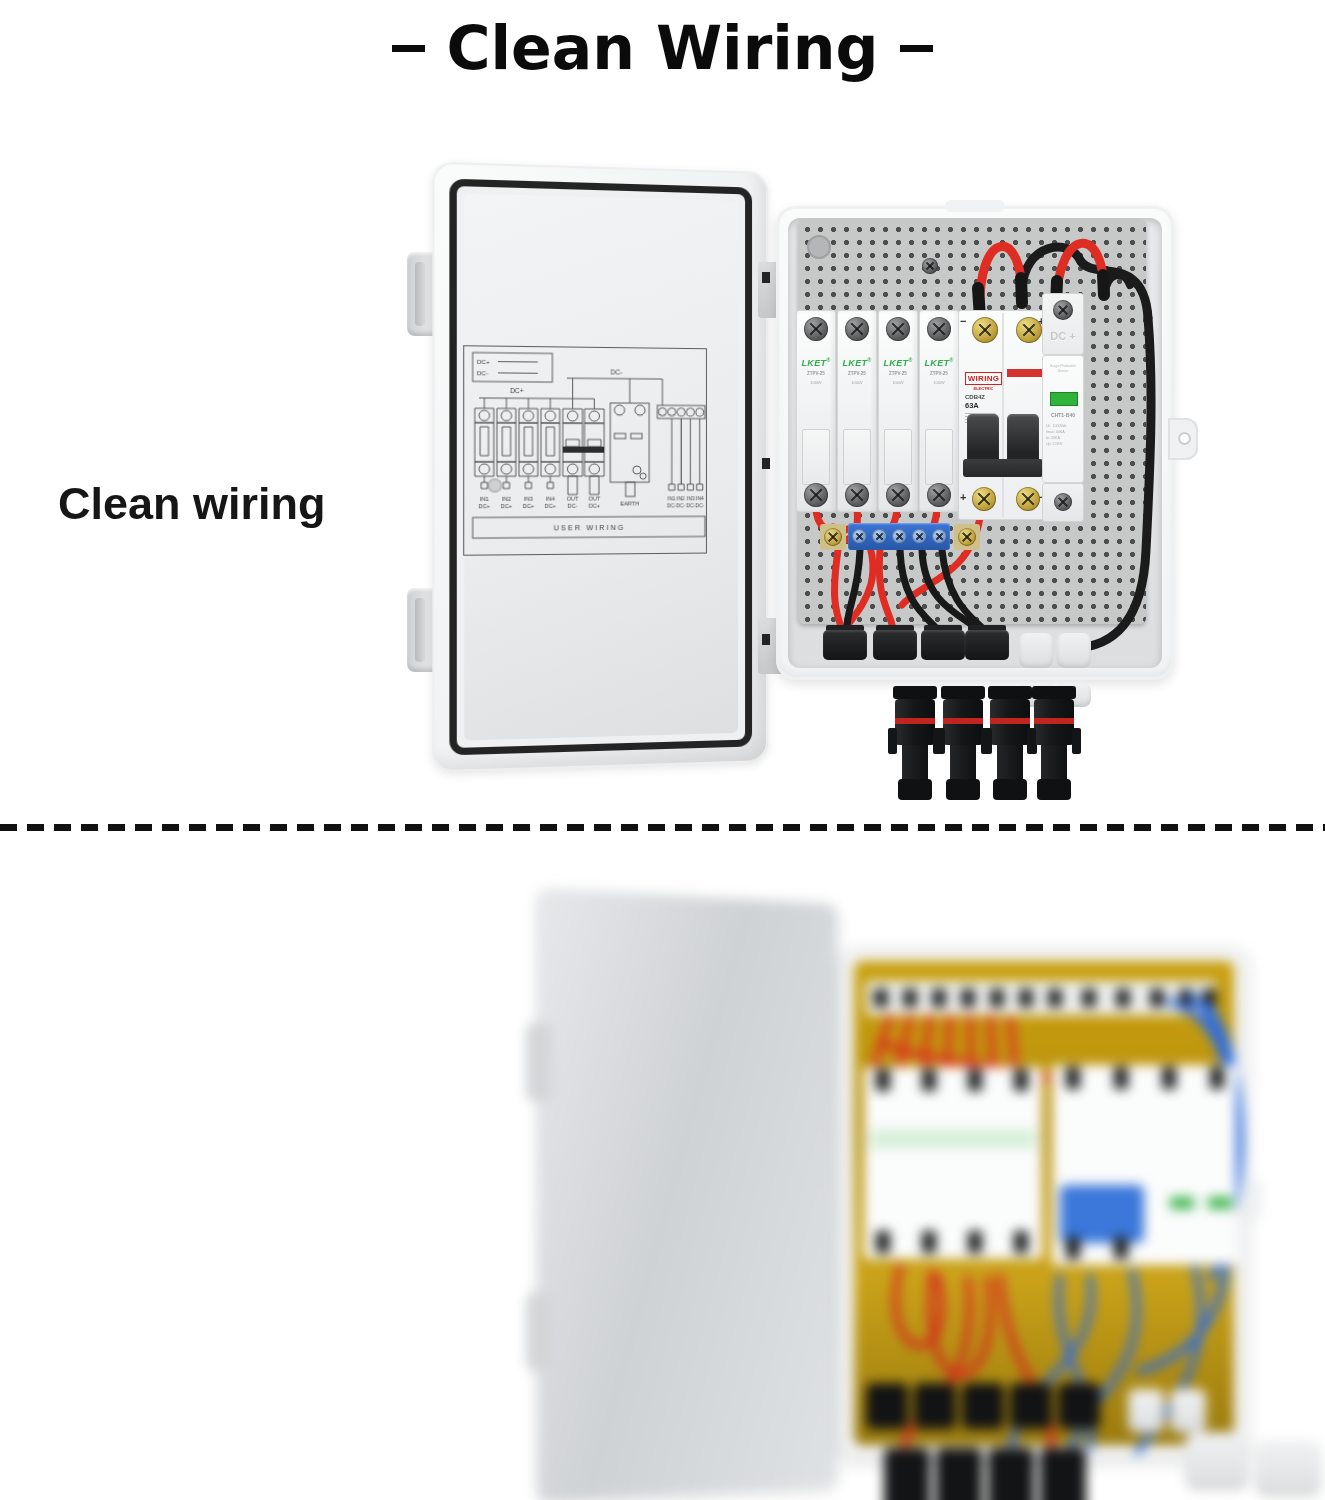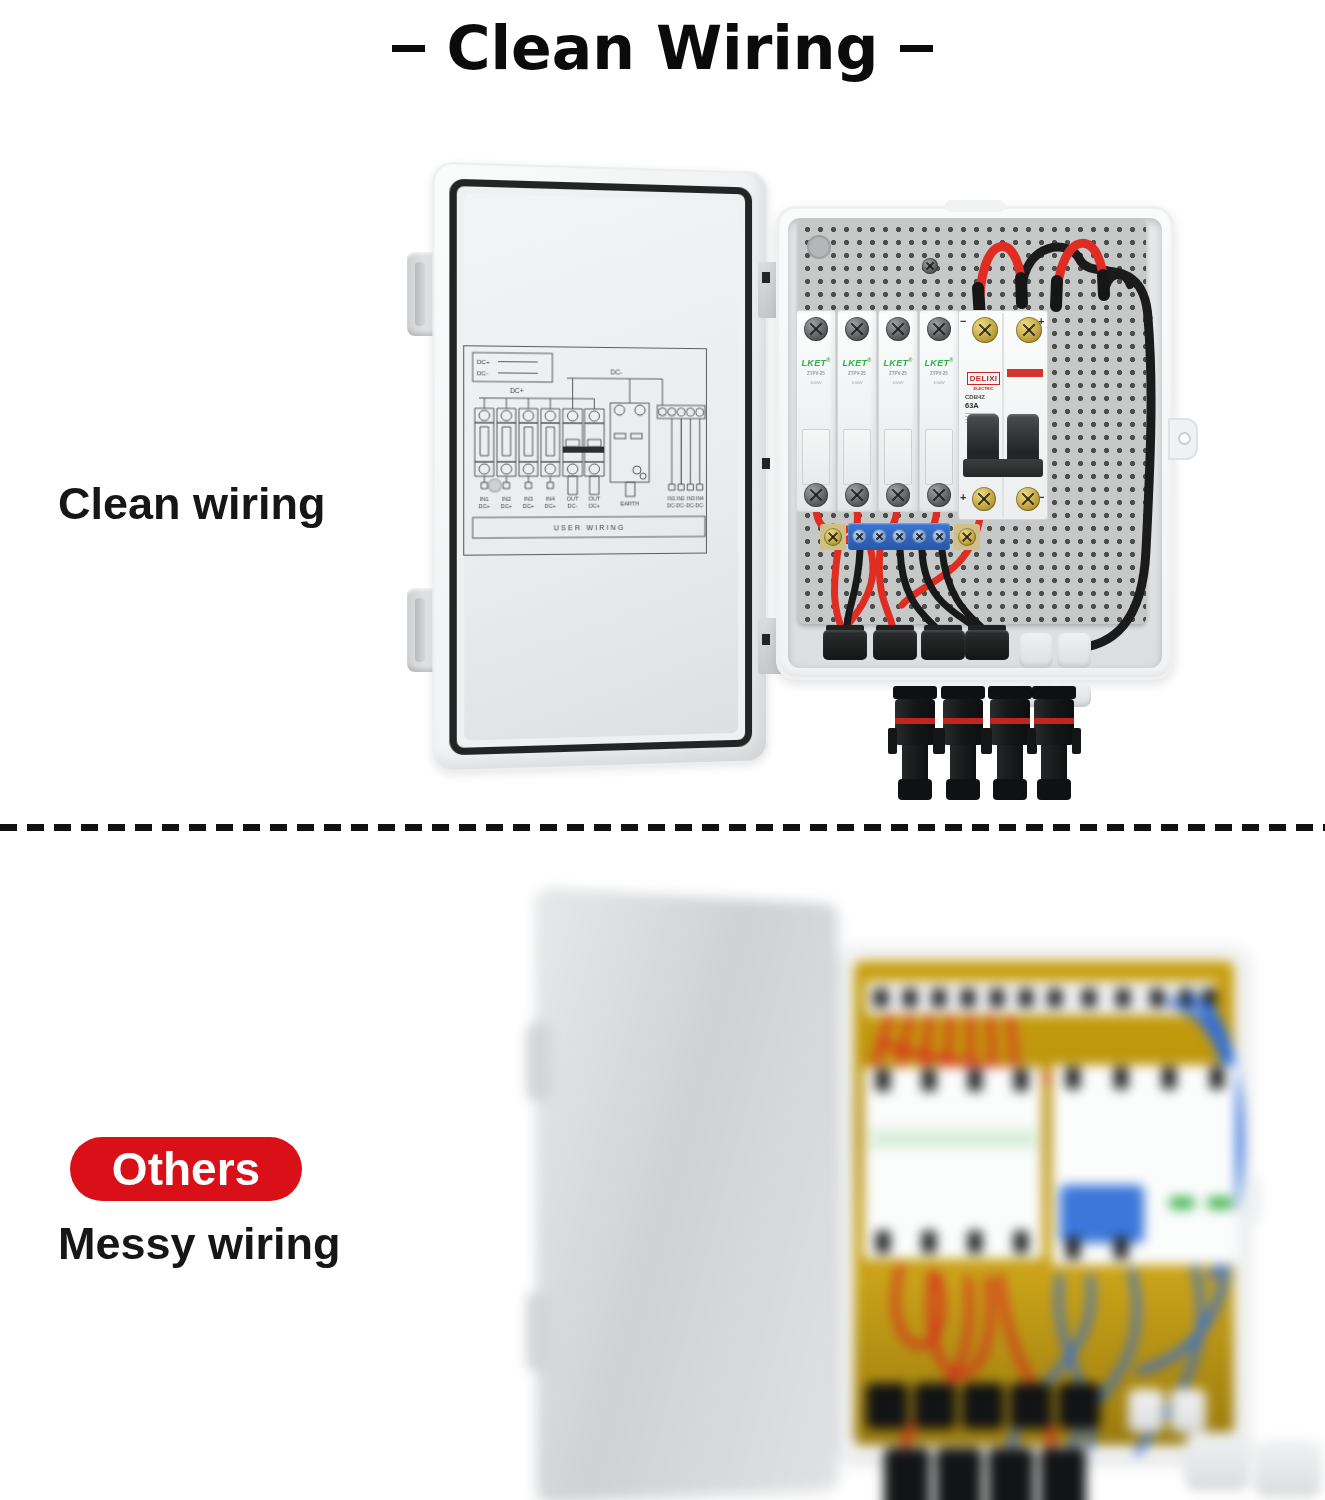--- a/index.html
+++ b/index.html
@@ -327,37 +327,56 @@
       <div class="screw" style="left:7px;top:172px;width:24px;height:24px"></div>
     </div>
 
     <div class="brk" style="left:182px;top:104px">
       <div class="seam"></div>
       <div class="mark" style="left:1px;top:4px">−</div>
       <div class="mark" style="left:79px;top:4px">+</div>
       <div class="screw gold" style="left:13px;top:6px;width:26px;height:26px"></div>
       <div class="screw gold" style="left:57px;top:6px;width:26px;height:26px"></div>
       <div class="dlx">
-        <span class="dlxbox">DELIXI</span>
+        <span class="dlxbox">WIRING</span>
         <div class="elec">ELECTRIC</div>
         <div class="mdl">CDB4Z</div>
         <div class="amp">63A</div>
         <div class="tiny"></div>
       </div>
       <div class="stripe"></div>
       <div class="tgl" style="left:8px;top:103px"></div>
       <div class="tgl" style="left:48px;top:103px"></div>
       <div class="bar"></div>
       <div class="mark" style="left:1px;top:180px">+</div>
       <div class="mark" style="left:79px;top:180px">−</div>
       <div class="screw gold" style="left:13px;top:176px;width:24px;height:24px"></div>
       <div class="screw gold" style="left:57px;top:176px;width:24px;height:24px"></div>
     </div>
 
     <div class="a" style="left:266px;top:87px;width:84px;height:227px">
+      <div class="spdu" style="left:0;top:0;height:227px">
+        <div class="spd-top">
+          <div class="screw" style="left:10px;top:6px;width:20px;height:20px"></div>
+          <div class="spd-dc">DC +</div>
+        </div>
+        <div class="spd-body">
+          <div class="spd-desc" style="top:8px">Surge Protective</div>
+          <div class="spd-desc" style="top:13px">Device</div>
+          <div class="spd-win"></div>
+          <div class="spd-mdl">CHT1-B40</div>
+          <div class="spd-spec" style="top:68px">Uc: 1000Vdc</div>
+          <div class="spd-spec" style="top:74px">Imax: 40KA</div>
+          <div class="spd-spec" style="top:80px">In: 20KA</div>
+          <div class="spd-spec" style="top:86px">Up: 2.0KV</div>
+        </div>
+        <div class="spd-bot">
+          <div class="screw" style="left:11px;top:9px;width:18px;height:18px"></div>
+        </div>
+      </div>
     </div>
 
     <div class="a" style="left:44px;top:318px;width:26px;height:26px;background:#cfc08a;border-radius:3px">
       <div class="screw gold" style="left:4px;top:4px;width:18px;height:18px"></div>
     </div>
     <div class="a" style="left:178px;top:318px;width:26px;height:26px;background:#cfc08a;border-radius:3px">
       <div class="screw gold" style="left:4px;top:4px;width:18px;height:18px"></div>
     </div>
     <div class="a" style="left:72px;top:317px;width:102px;height:27px;border-radius:3px;
                 background:linear-gradient(180deg,#3a76d9,#2757a8);box-shadow:inset 0 1px 2px rgba(255,255,255,.4)">
@@ -414,24 +433,20 @@
       <div class="wr"></div>
     <div class="shaft"></div>
       <div class="tip"></div>
   </div>
 </div>
 
 <div class="a divider"></div>
 
 <div class="a" style="left:0;top:860px;width:1325px;height:640px">
 
-  <div class="a pill red" style="left:70px;top:277px;width:232px;height:64px">
-    <span>Others</span>
-  </div>
-  <div class="a caption" style="left:58px;top:358px">Messy wiring</div>
 
   <div class="a blur-wrap" style="left:528px;top:35px;width:797px;height:605px">
 
     <div class="a mlid" style="left:20px;top:8px;width:290px;height:585px"></div>
     <div class="a" style="left:-2px;top:128px;width:26px;height:78px;background:#d3d5d7;border-radius:8px"></div>
     <div class="a" style="left:-2px;top:398px;width:26px;height:78px;background:#d3d5d7;border-radius:8px"></div>
 
     <div class="a mbox" style="left:312px;top:52px;width:408px;height:512px">
       <div class="mcav"></div>
       <div class="a" style="left:398px;top:230px;width:24px;height:46px;background:#eef0f1;border-radius:0 10px 10px 0"></div>

